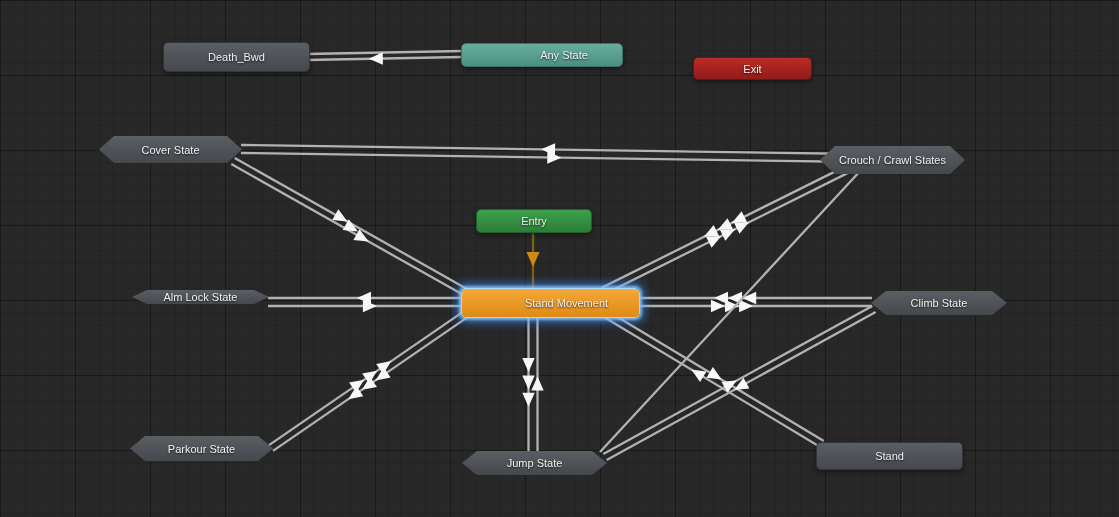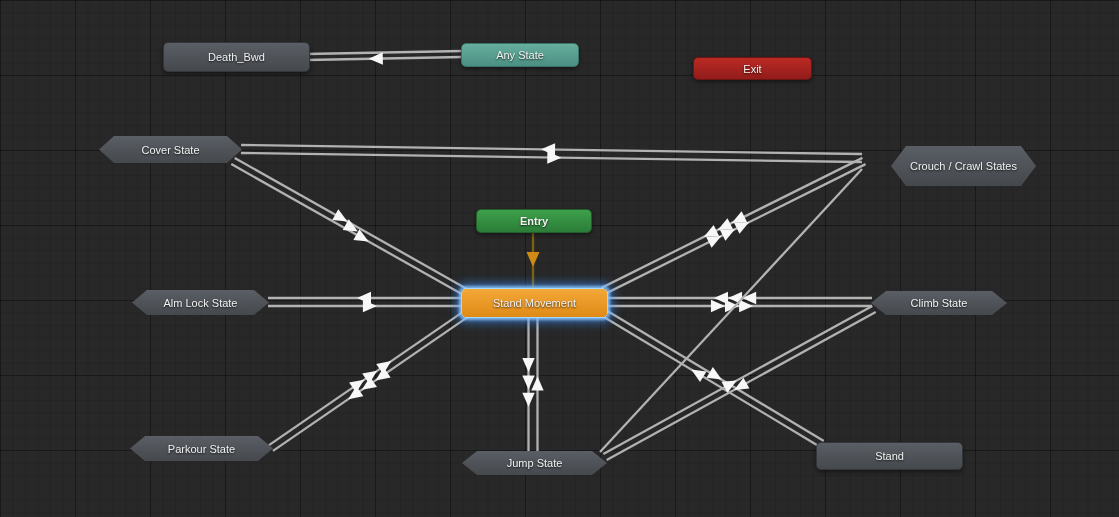--- a/index.html
+++ b/index.html
@@ -27,20 +27,21 @@
     border:none;
   }
   .c-gray{background:linear-gradient(#5a5f65,#45484d);}
   .c-teal{background:linear-gradient(#67ae9f,#4b8f81);border-color:#3a7468;}
   .c-red{background:linear-gradient(#bb2a24,#911c1a);border-color:#6e1412;}
   .c-green{background:linear-gradient(#3da04b,#2b7d38);border-color:#235f2c;}
   .c-orange{background:linear-gradient(#f3a838,#e08a16);border-color:#a96d10;}
   .selected{
     border:1px solid #a8d8ff;
     box-shadow:0 0 3px 2px rgba(140,200,255,0.85), 0 0 10px 5px rgba(60,145,255,0.55);
+    padding-left:32px;
   }
 </style>
 </head>
 <body>
 
 <div class="viewport">
   <svg id="edges" xmlns="http://www.w3.org/2000/svg">
       <line x1="462.05805364341586" y1="56.99943824315257" x2="307.05805364341586" y2="59.99943824315257" stroke="#b2b2b2" stroke-width="2.3"></line>
       <line x1="461.94194635658414" y1="51.00056175684743" x2="306.94194635658414" y2="54.00056175684743" stroke="#b2b2b2" stroke-width="2.3"></line>
       <polygon points="8,0 -6,-6.2 -6,6.2" transform="translate(376.80805364341586,58.64943824315256) rotate(178.89118787224007) scale(1)" fill="#f7f7f7"></polygon>
@@ -96,36 +97,36 @@
       <polygon points="8,0 -6,-6.2 -6,6.2" transform="translate(729.7428467851429,384.3734850351584) rotate(-28.818969510542154) scale(1)" fill="#f7f7f7"></polygon>
       <polygon points="8,0 -6,-6.2 -6,6.2" transform="translate(741.1871532148571,386.0665149648416) rotate(151.18103048945784) scale(1)" fill="#f7f7f7"></polygon>
       <line x1="600" y1="452" x2="862" y2="169" stroke="#b2b2b2" stroke-width="2.3"></line>
       <line x1="533" y1="230" x2="533" y2="289" stroke="#7d6212" stroke-width="2.3"></line>
       <polygon points="8,0 -6,-6.2 -6,6.2" transform="translate(533,258.32) rotate(90) scale(1.05)" fill="#cf8a16"></polygon>
     </svg>
   <div id="nodes">
       <div class="node node-rect c-gray" style="left: 163px; top: 42px; width: 145px; height: 28px;">
         <span>Death_Bwd</span>
       </div>
-      <div class="node node-rect c-teal" style="left: 461px; top: 43px; width: 116px; height: 22px;">
+      <div class="node node-rect c-teal" style="left: 461px; top: 43px; width: 116px; height: 22px; padding-left: 44px;">
         <span>Any State</span>
       </div>
       <div class="node node-hex c-gray" style="left: 99px; top: 136px; width: 143px; height: 27px;">
         <span>Cover State</span>
       </div>
       <div class="node node-rect c-red" style="left: 693px; top: 57px; width: 117px; height: 21px;">
         <span>Exit</span>
       </div>
-      <div class="node node-hex c-gray" style="left: 891px; top: 146px; width: 145px; height: 40px;">
+      <div class="node node-hex c-gray" style="left: 820px; top: 146px; width: 145px; height: 28px;">
         <span>Crouch / Crawl States</span>
       </div>
-      <div class="node node-rect c-green" style="left: 476px; top: 209px; width: 114px; height: 22px; font-weight: bold;">
+      <div class="node node-rect c-green" style="left: 476px; top: 209px; width: 114px; height: 22px;">
         <span>Entry</span>
       </div>
-      <div class="node node-hex c-gray" style="left: 132px; top: 290px; width: 137px; height: 25px;">
+      <div class="node node-hex c-gray" style="left: 132px; top: 290px; width: 137px; height: 14px;">
         <span>Alm Lock State</span>
       </div>
       <div class="node node-rect c-orange selected" style="left: 461px; top: 288px; width: 145px; height: 28px;">
         <span>Stand Movement</span>
       </div>
       <div class="node node-hex c-gray" style="left: 130px; top: 436px; width: 143px; height: 25px;">
         <span>Parkour State</span>
       </div>
       <div class="node node-hex c-gray" style="left: 871px; top: 291px; width: 136px; height: 24px;">
         <span>Climb State</span>

